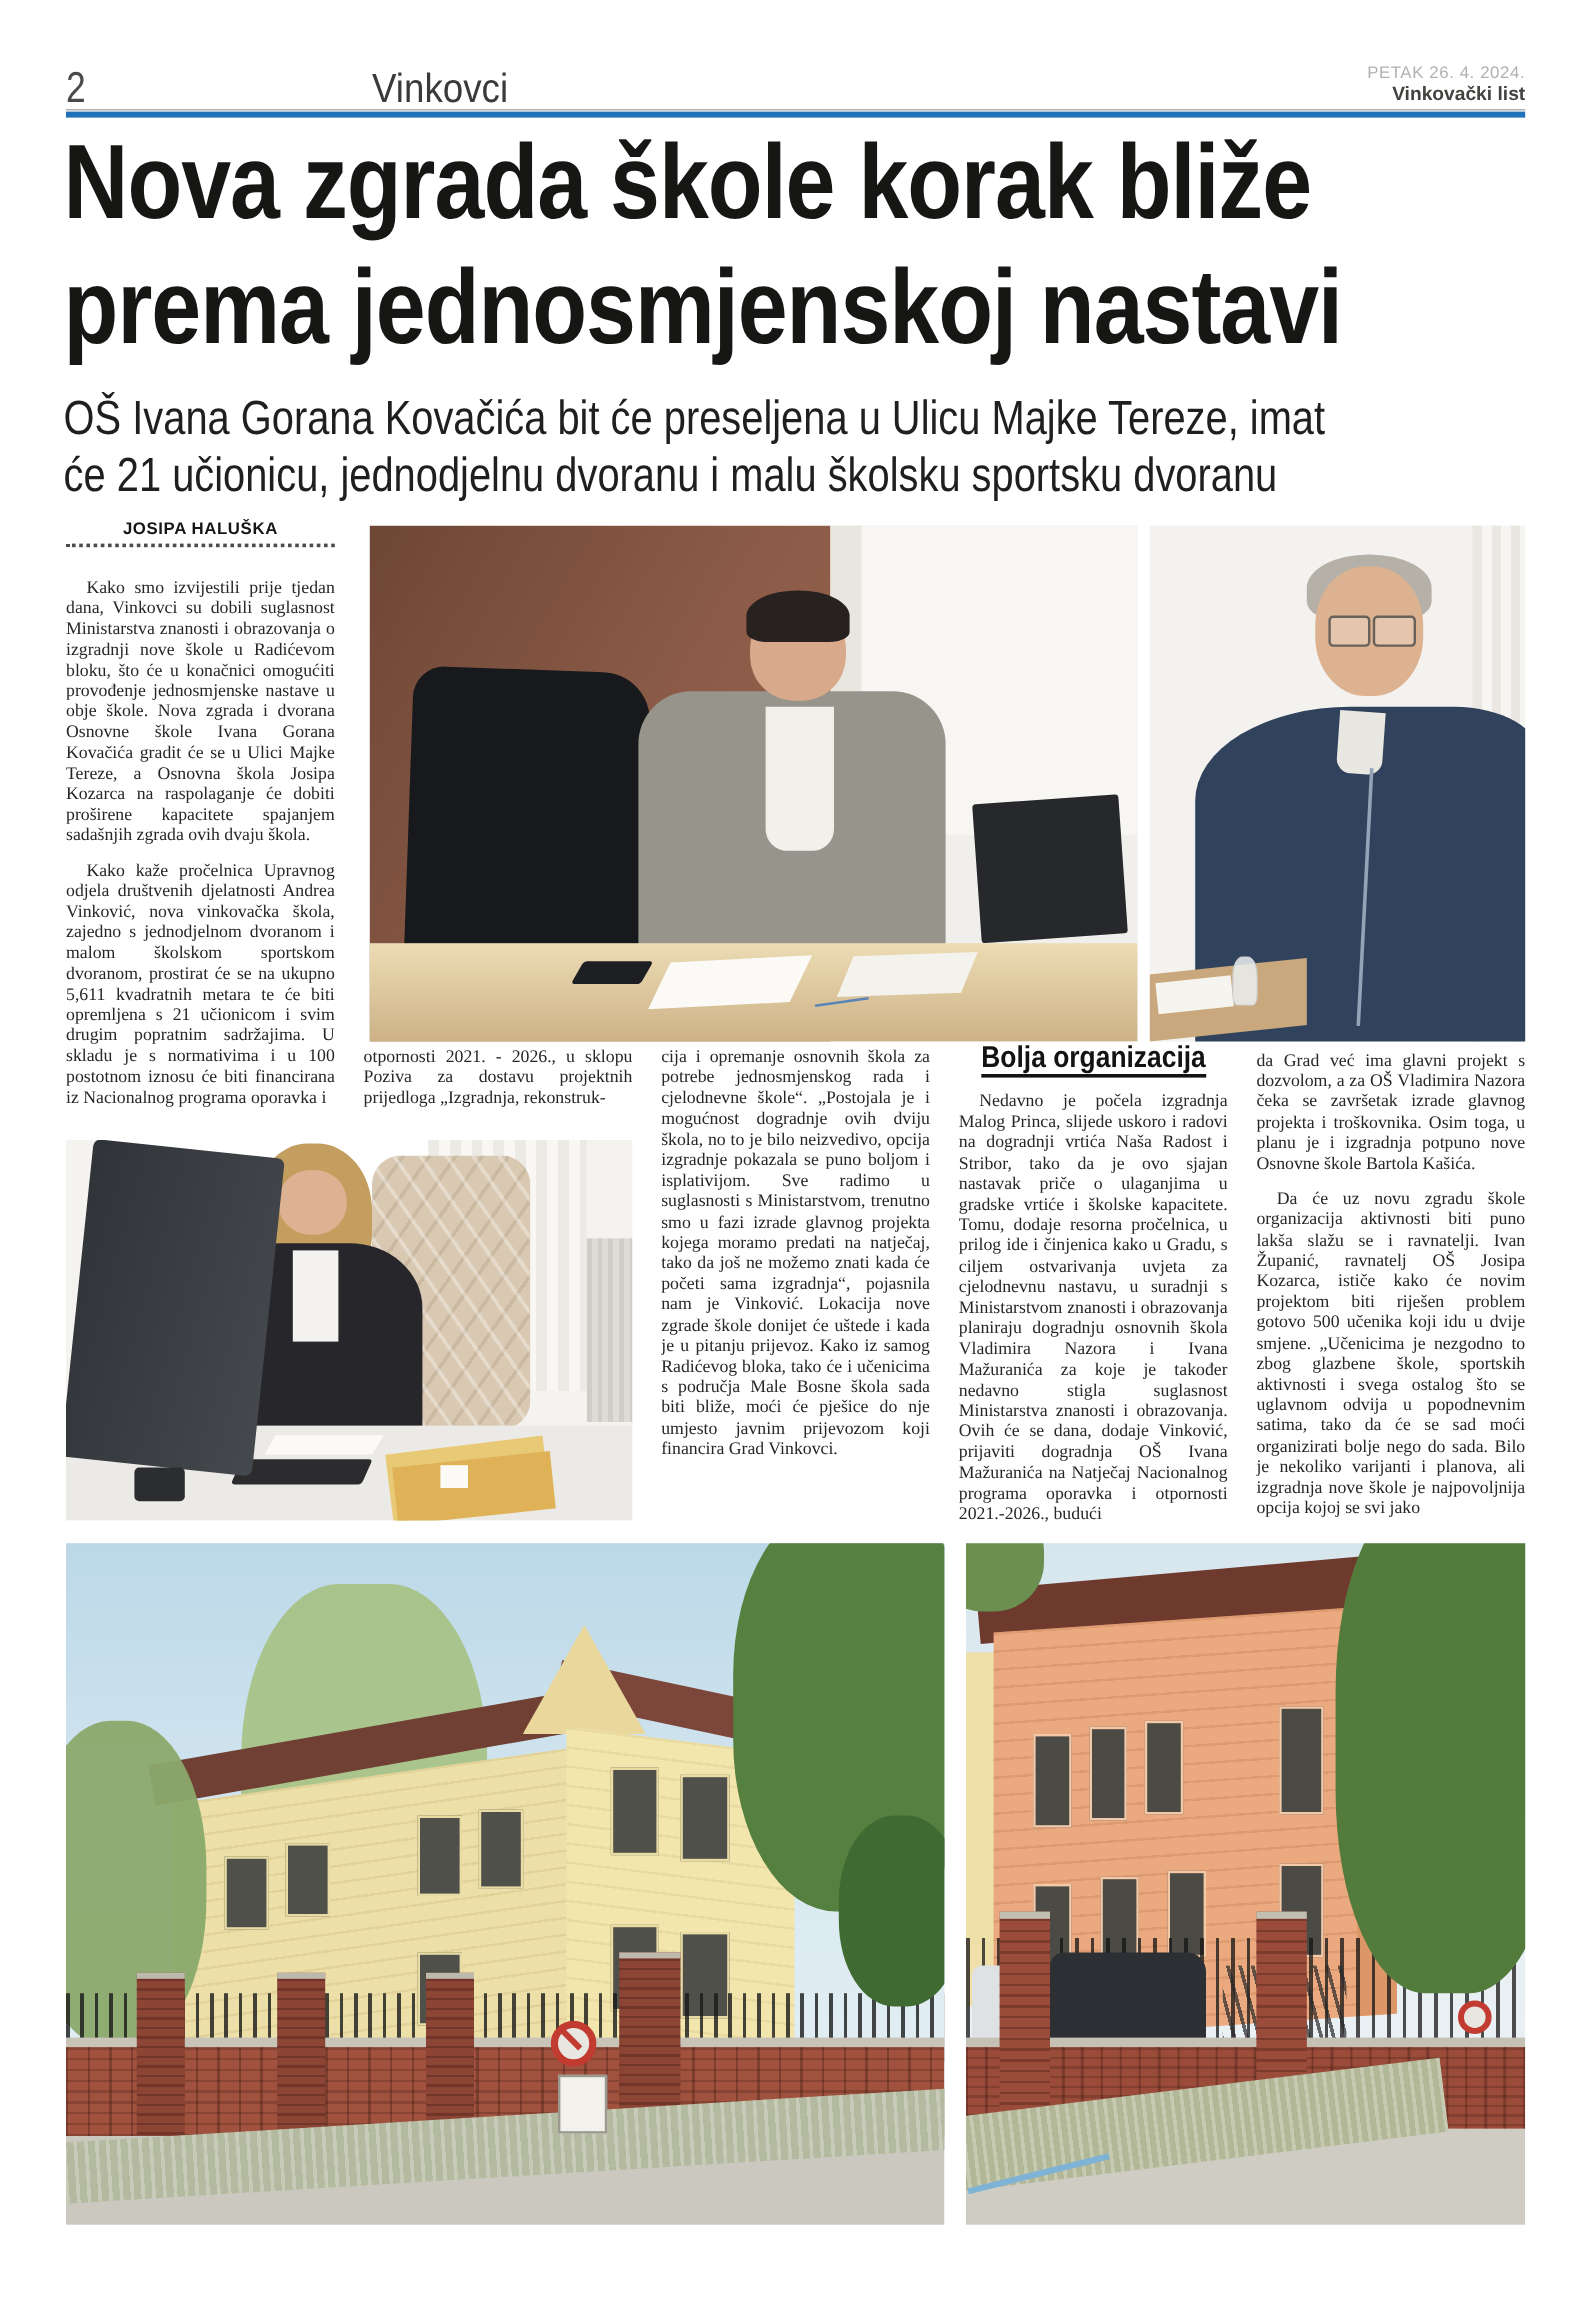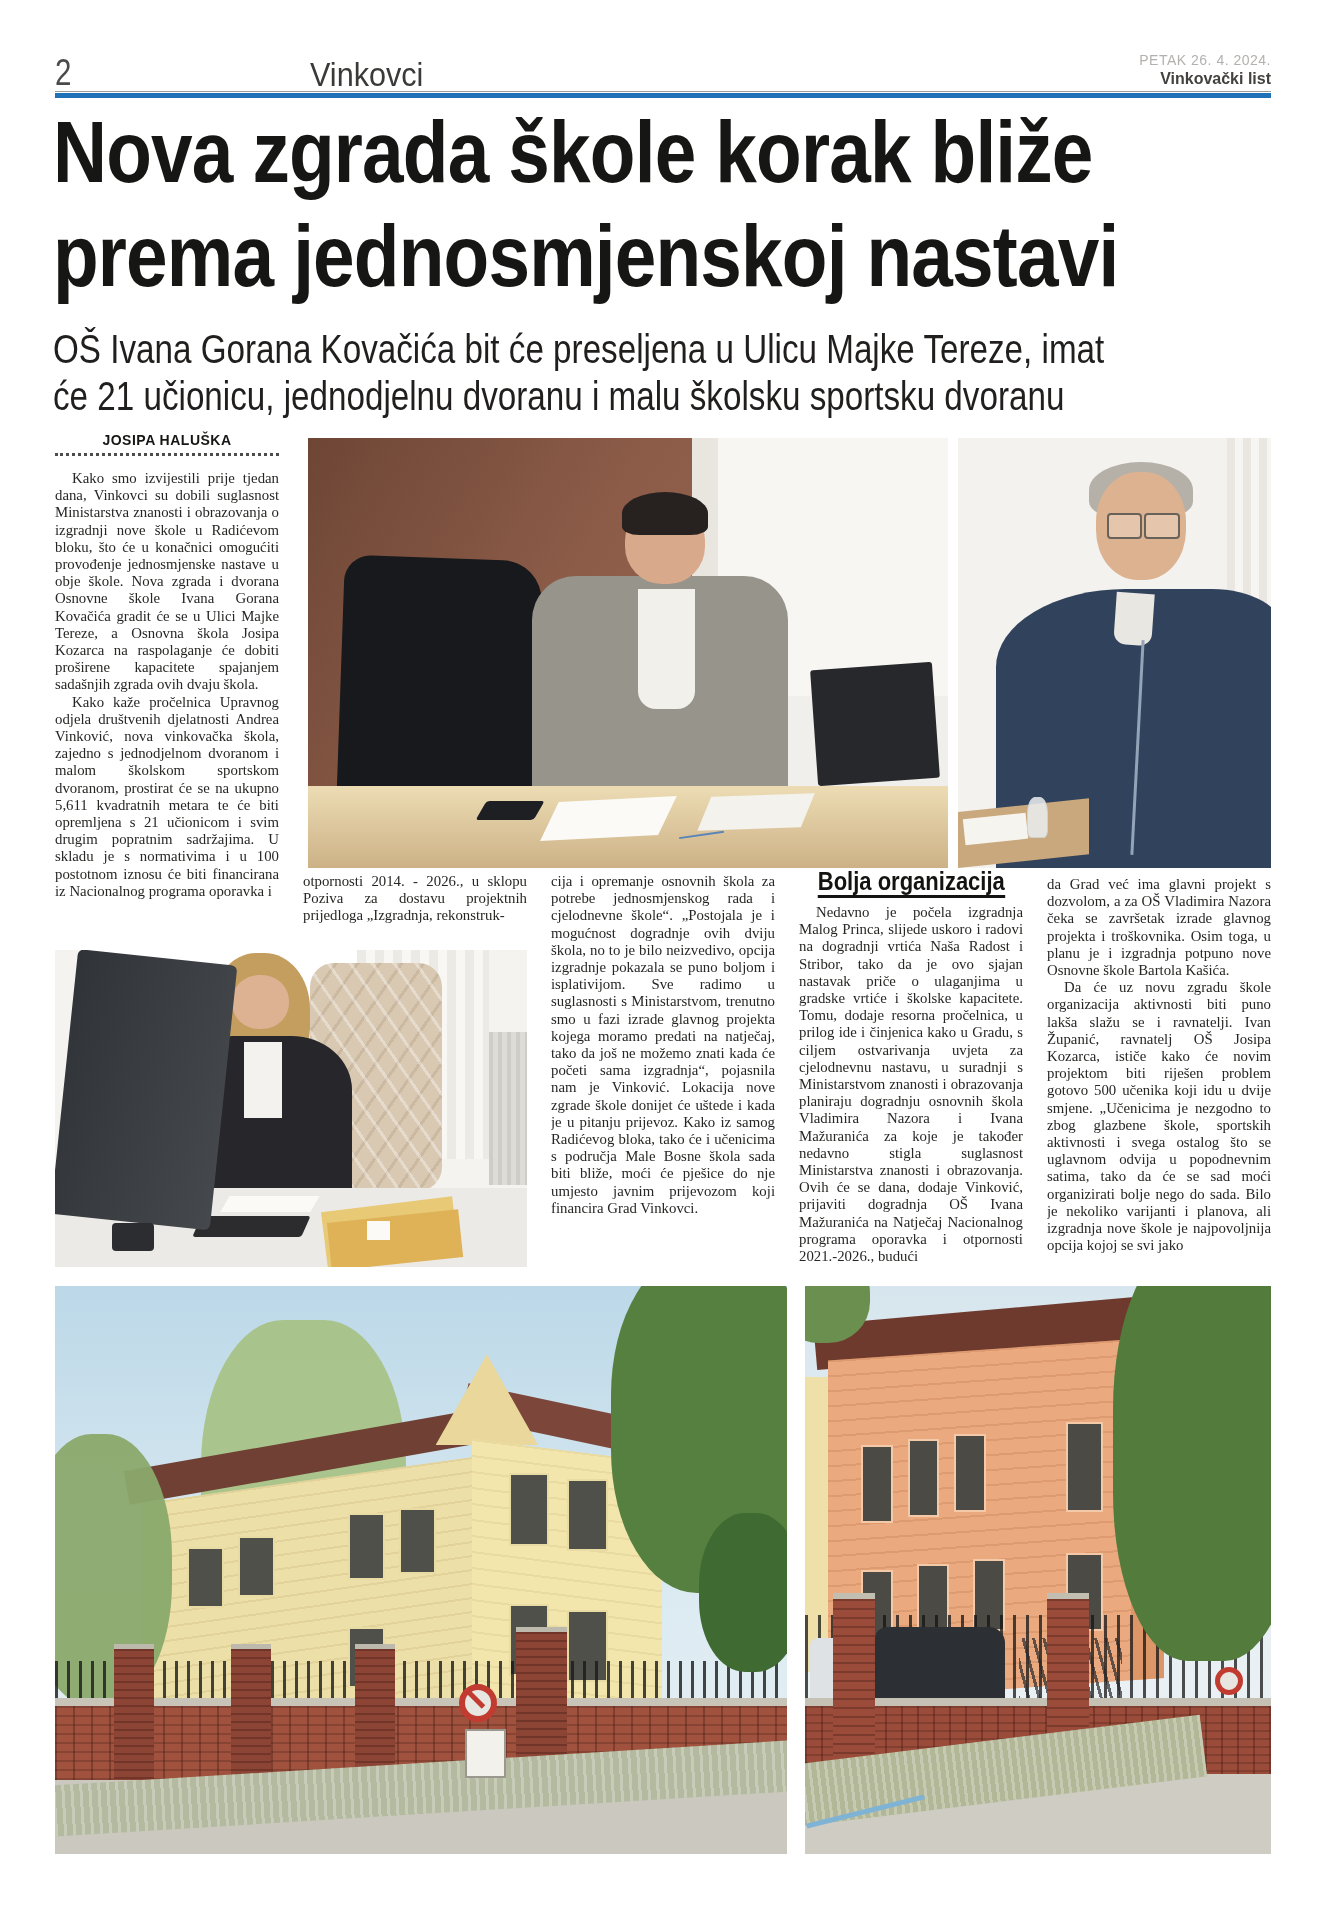--- a/index.html
+++ b/index.html
@@ -29,21 +29,21 @@
     color:#211f1e;white-space:nowrap;}
   .subheadline span{display:inline-block;transform:scaleX(.83);transform-origin:0 50%;}
   
   .byline{left:55px;top:432px;width:224px;text-align:center;
     font-family:"Liberation Sans",sans-serif;font-size:14px;font-weight:700;
     letter-spacing:.5px;color:#161614;}
   .dotted{left:55px;top:452px;width:224px;border-bottom:3px dotted #4c4c4a;height:1px;}
   
   .col{width:224px;font-size:14.8px;line-height:17.2px;text-align:justify;color:#262624;}
   .col p{margin:0;}
-  .col p.ind{text-indent:17px;}
+  .col p.ind{text-indent:17px;margin-top:12px;}
   .col1{left:55px;top:470px;height:468px;overflow:hidden;}
   .col2{left:303px;top:873px;height:62px;overflow:hidden;}
   .col3{left:551px;top:873px;height:412px;overflow:hidden;}
   .col4{left:799px;top:868px;height:432px;overflow:hidden;}
   .col5{left:1047px;top:876px;height:409px;overflow:hidden;}
   .h2wrap{text-align:center;margin:0 0 6px 0;}
   .h2wrap b{display:inline-block;transform:scaleX(.88);transform-origin:50% 50%;
     font-family:"Liberation Sans",sans-serif;font-size:25px;font-weight:700;color:#131311;
     border-bottom:3px solid #131311;padding-bottom:1px;line-height:26px;}
   
@@ -177,21 +177,21 @@
   </div>
 
   <div class="abs byline">JOSIPA HALUŠKA</div>
   <div class="abs dotted"></div>
 
   <div class="abs col col1">
     <p class="ind">Kako smo izvijestili prije tjedan dana, Vinkovci su dobili suglasnost Ministarstva znanosti i obrazovanja o izgradnji nove škole u Radićevom bloku, što će u konačnici omogućiti provođenje jednosmjenske nastave u obje škole. Nova zgrada i dvorana Osnovne škole Ivana Gorana Kovačića gradit će se u Ulici Majke Tereze, a Osnovna škola Josipa Kozarca na raspolaganje će dobiti proširene kapacitete spajanjem sadašnjih zgrada ovih dvaju škola.</p>
     <p class="ind">Kako kaže pročelnica Upravnog odjela društvenih djelatnosti Andrea Vinković, nova vinkovačka škola, zajedno s jednodjelnom dvoranom i malom školskom sportskom dvoranom, prostirat će se na ukupno 5,611 kvadratnih metara te će biti opremljena s 21 učionicom i svim drugim popratnim sadržajima. U skladu je s normativima i u 100 postotnom iznosu će biti financirana iz Nacionalnog programa oporavka i</p>
   </div>
   <div class="abs col col2">
-    <p>otpornosti 2014. - 2026., u sklopu Poziva za dostavu projektnih prijedloga „Izgradnja, rekonstruk-</p>
+    <p>otpornosti 2021. - 2026., u sklopu Poziva za dostavu projektnih prijedloga „Izgradnja, rekonstruk-</p>
   </div>
   <div class="abs col col3">
     <p>cija i opremanje osnovnih škola za potrebe jednosmjenskog rada i cjelodnevne škole“. „Postojala je i mogućnost dogradnje ovih dviju škola, no to je bilo neizvedivo, opcija izgradnje pokazala se puno boljom i isplativijom. Sve radimo u suglasnosti s Ministarstvom, trenutno smo u fazi izrade glavnog projekta kojega moramo predati na natječaj, tako da još ne možemo znati kada će početi sama izgradnja“, pojasnila nam je Vinković. Lokacija nove zgrade škole donijet će uštede i kada je u pitanju prijevoz. Kako iz samog Radićevog bloka, tako će i učenicima s područja Male Bosne škola sada biti bliže, moći će pješice do nje umjesto javnim prijevozom koji financira Grad Vinkovci.</p>
   </div>
   <div class="abs col col4">
     <div class="h2wrap">
       <b>Bolja organizacija</b>
     </div>
     <p class="ind">Nedavno je počela izgradnja Malog Princa, slijede uskoro i radovi na dogradnji vrtića Naša Radost i Stribor, tako da je ovo sjajan nastavak priče o ulaganjima u gradske vrtiće i školske kapacitete. Tomu, dodaje resorna pročelnica, u prilog ide i činjenica kako u Gradu, s ciljem ostvarivanja uvjeta za cjelodnevnu nastavu, u suradnji s Ministarstvom znanosti i obrazovanja planiraju dogradnju osnovnih škola Vladimira Nazora i Ivana Mažuranića za koje je također nedavno stigla suglasnost Ministarstva znanosti i obrazovanja. Ovih će se dana, dodaje Vinković, prijaviti dogradnja OŠ Ivana Mažuranića na Natječaj Nacionalnog programa oporavka i otpornosti 2021.-2026., budući</p>
   </div>

